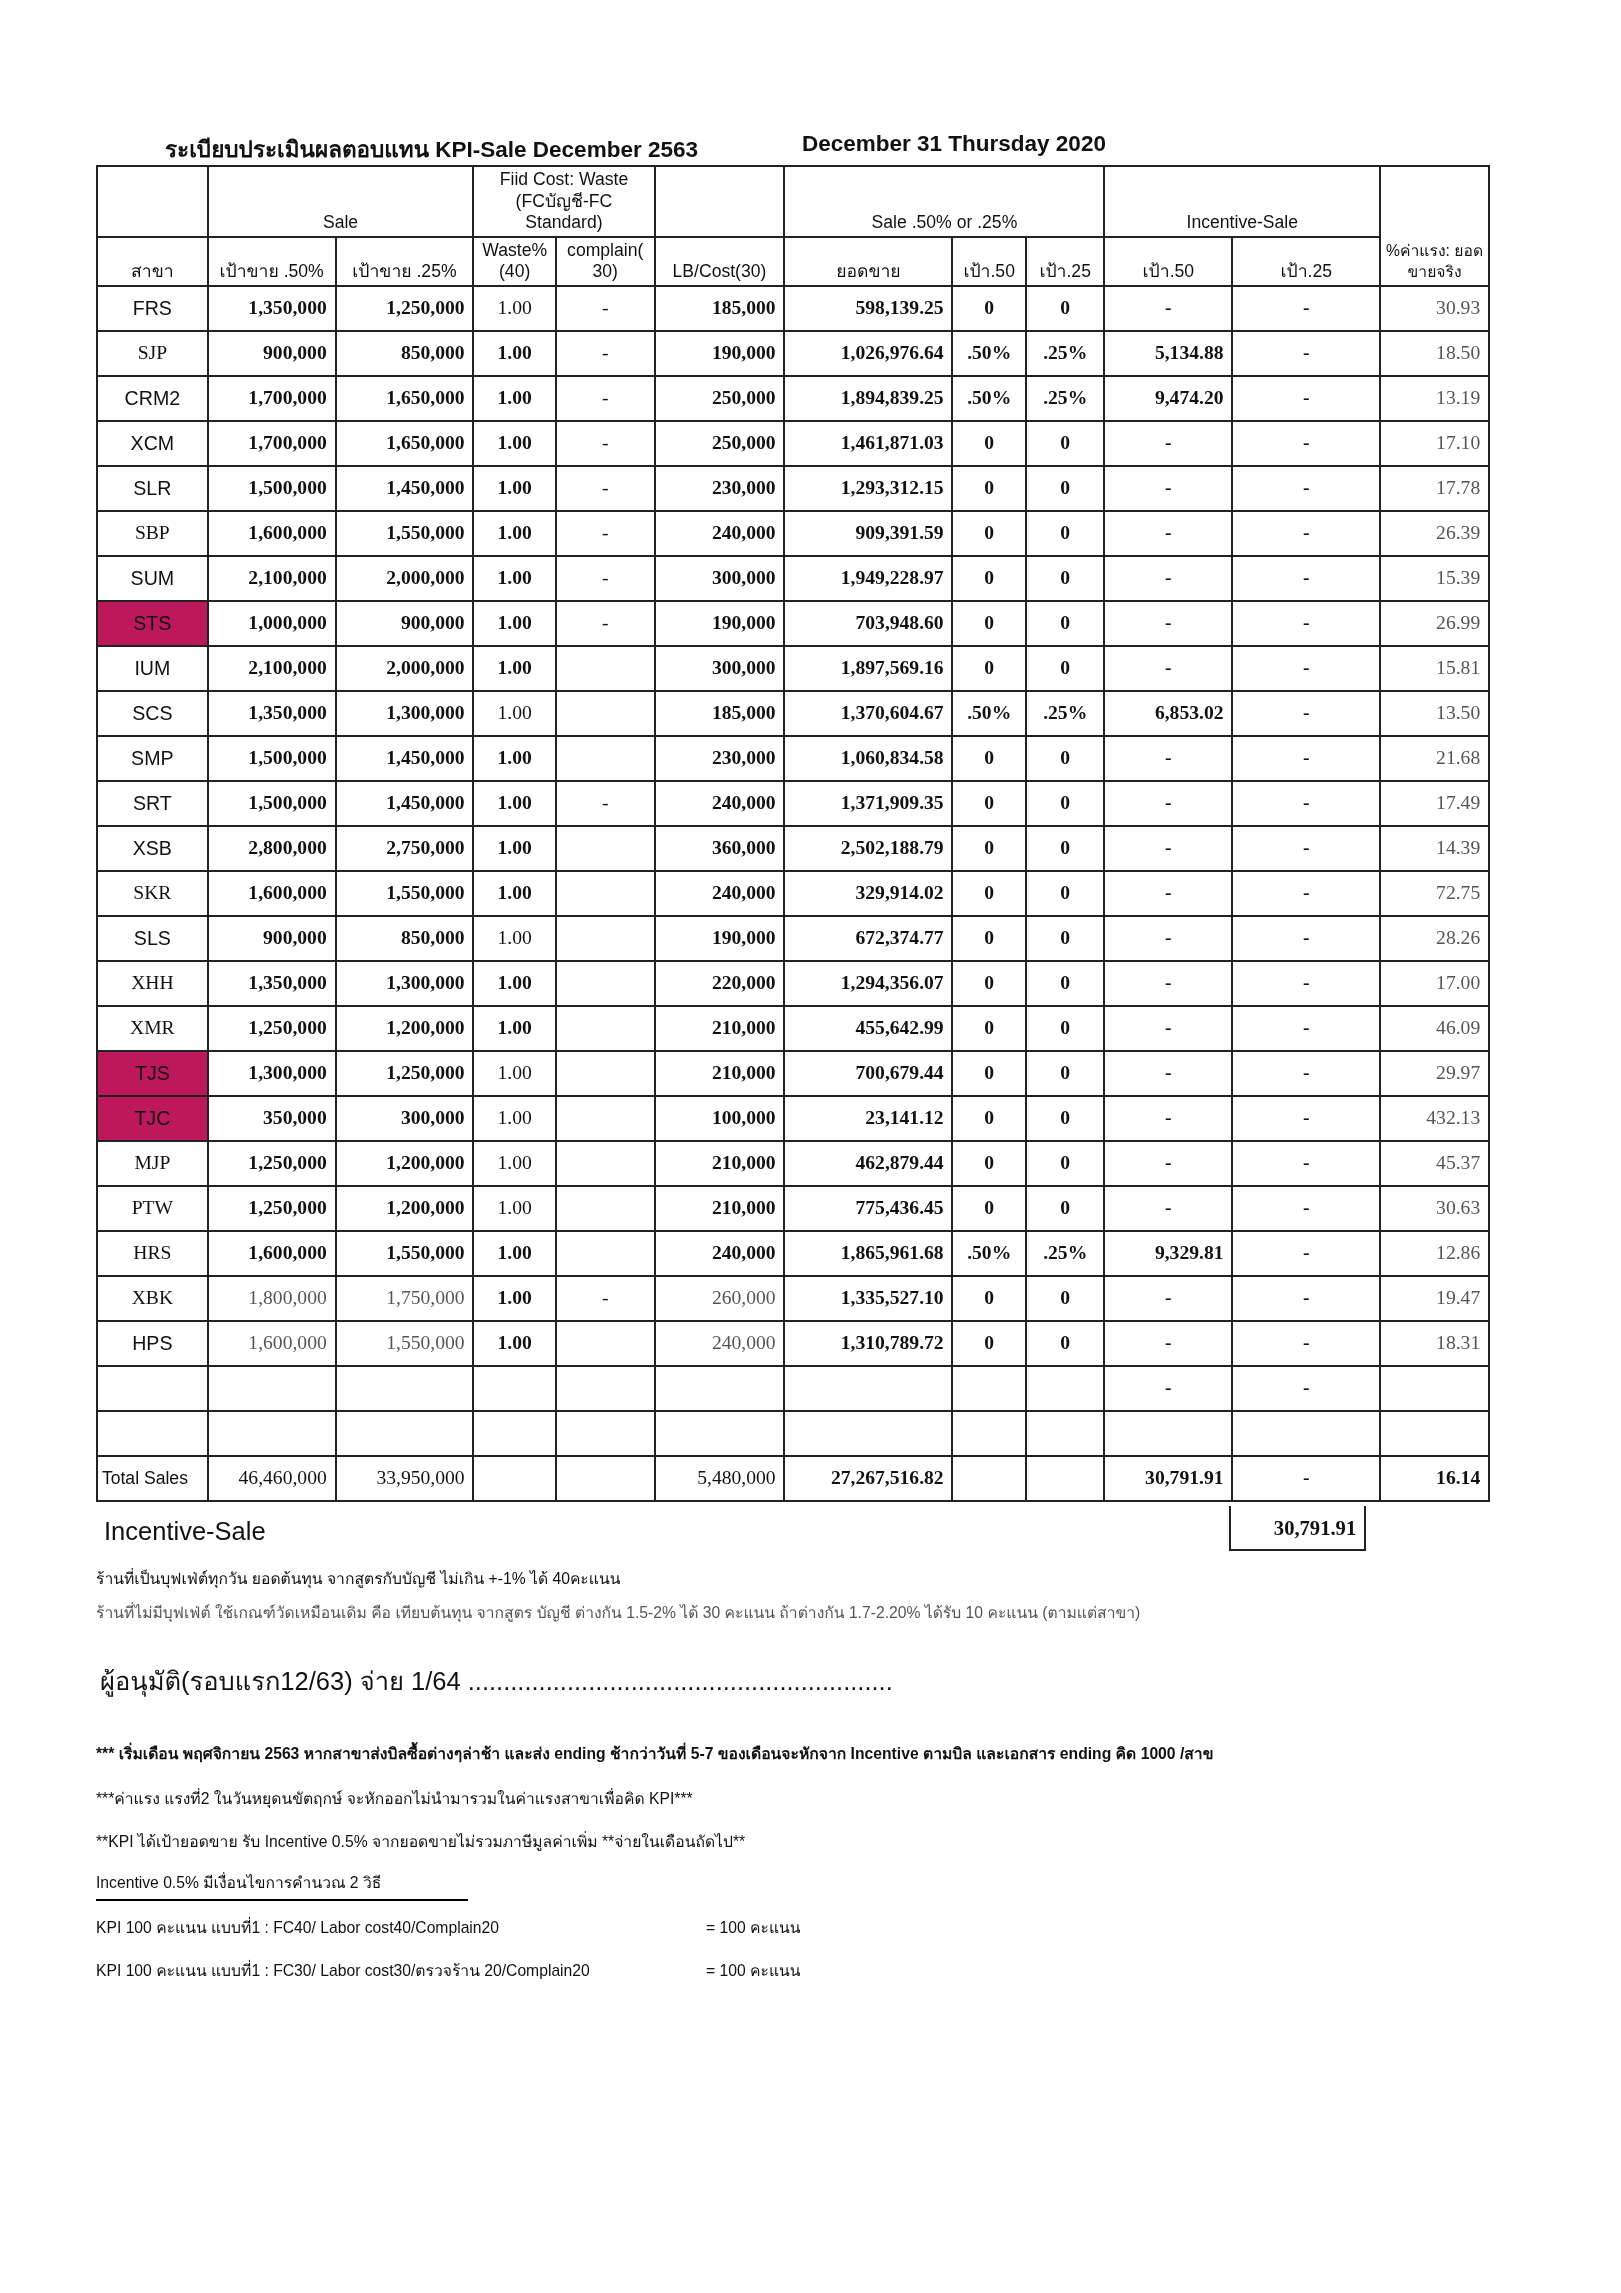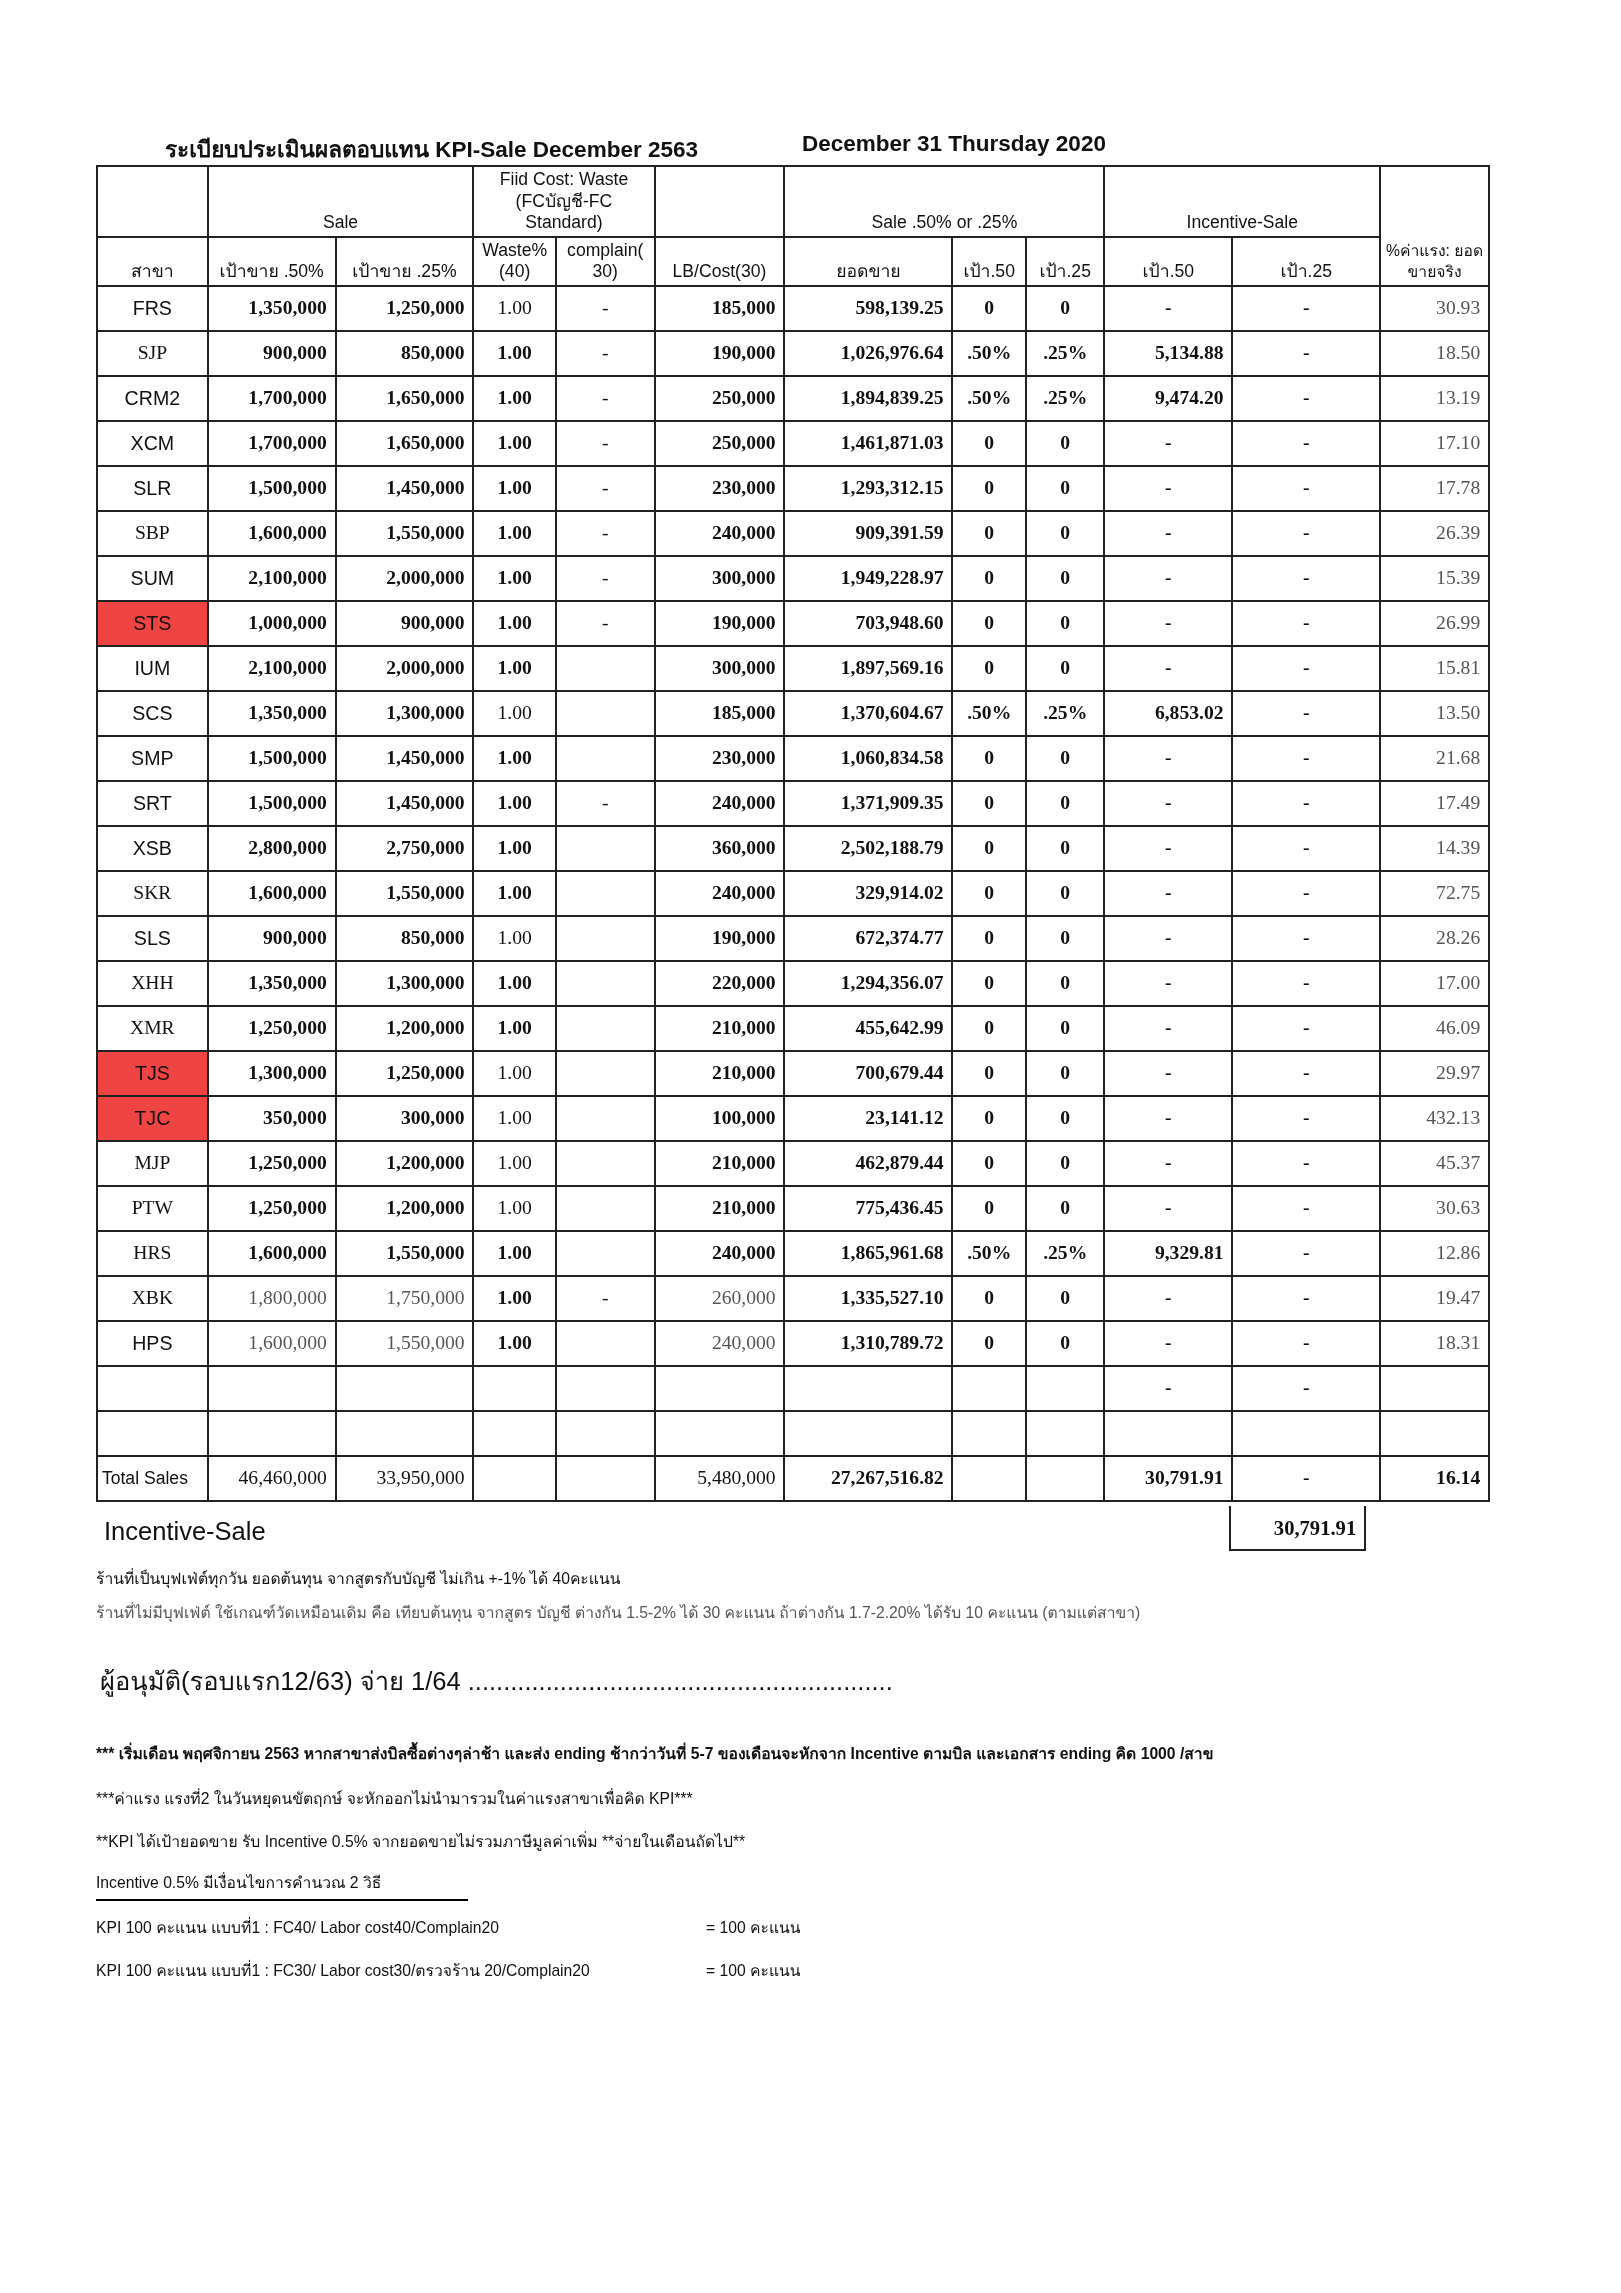--- a/index.html
+++ b/index.html
@@ -7,21 +7,21 @@
   .page { position:absolute; left:0; top:0; width:1281px; height:2294px; }
   .title-row { position:absolute; top:131px; left:165px; font-size:22.5px; font-weight:bold; font-family:"Liberation Sans", sans-serif; }
   .title-date { position:absolute; top:131px; left:802px; font-size:22.5px; font-weight:bold; }
   table.kpi { position:absolute; left:96px; top:165px; border-collapse:collapse; table-layout:fixed; width:1394px; }
   table.kpi td, table.kpi th { border:2px solid #222; padding:0 7.8px; height:43px; font-size:19.6px; white-space:nowrap; overflow:hidden; }
   table.kpi th { font-weight:normal; font-size:17.6px; vertical-align:bottom; text-align:center; padding:2px 3.9px; line-height:21.6px; }
   th.top { height:90px; }
   th.sub { height:67px; }
   td.branch { text-align:center; font-family:"Liberation Sans", sans-serif; font-size:18.6px; }
   td.branch.serif { font-family:"Liberation Serif", serif; }
-  td.branch.shade { background:#ef4444; }
+  td.branch.shade { background:#be185d; }
   td.num { text-align:right; font-family:"Liberation Serif", serif; font-weight:bold; font-size:20.6px; }
   td.num.light { font-weight:normal; }
   td.num.faded { color:#555; font-weight:normal; }
   td.ctr { text-align:center; font-family:"Liberation Serif", serif; font-weight:bold; font-size:20.6px; }
   td.ctr.light { font-weight:normal; }
   td.pct { text-align:right; font-family:"Liberation Serif", serif; color:#555; font-size:20.6px; }
   td.dash-top { border-top:2px dashed #333; }
   tr.total td { height:43px; }
   tr.total td.lbl { font-family:"Liberation Sans", sans-serif; font-size:17.6px; text-align:left; padding-left:3.9px; }
   .incentive-label { position:absolute; left:104px; top:1517px; font-size:25.5px; }

